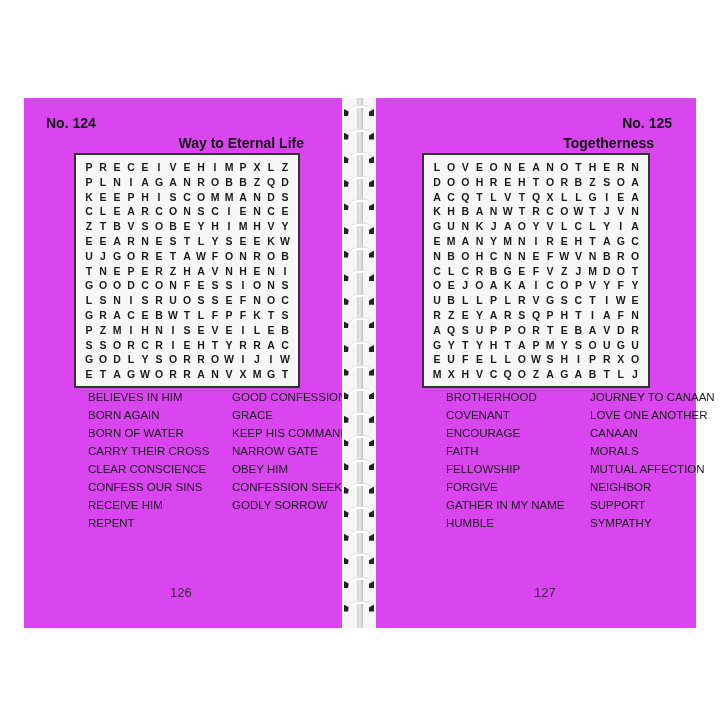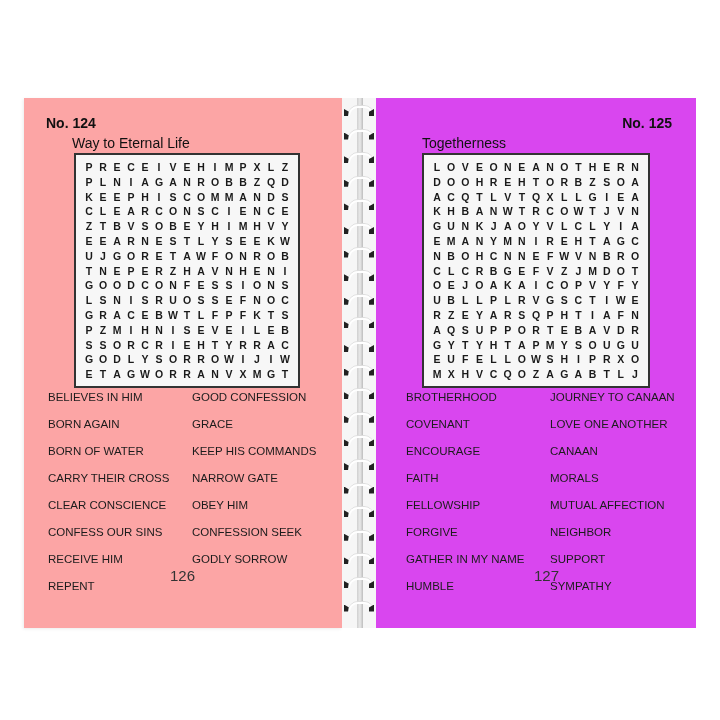--- a/index.html
+++ b/index.html
@@ -1,35 +1,35 @@
 <!DOCTYPE html>
 <html><head>
 <meta charset="utf-8">
 <style>
   html,body{margin:0;padding:0;}
   body{width:720px;height:720px;background:#ffffff;position:relative;overflow:hidden;font-family:"Liberation Sans",sans-serif;}
-  .page{position:absolute;top:98px;height:530px;background:#fca5a5;}
+  .page{position:absolute;top:98px;height:530px;background:#d946ef;}
   .page.left{left:24px;width:318px;box-shadow:-1px 1px 3px rgba(0,0,0,0.08);}
   .page.right{left:376px;width:320px;background:#d946ef;}
   .puzzle-no{position:absolute;top:17px;font-weight:bold;font-size:14px;color:#111;}
   .left .puzzle-no{left:22px;}
   .right .puzzle-no{right:24px;}
-  .title{position:absolute;top:37px;font-weight:normal;font-size:14px;color:#111;text-align:left;}
+  .title{position:absolute;top:37px;font-weight:bold;font-size:14px;color:#111;text-align:right;}
   .left .title{left:48px;width:232px;}
   .right .title{left:46px;width:232px;}
   .grid{position:absolute;top:55px;border:2px solid #333;background:#f7f7f7;padding:5px 6px 4px 6px;}
   .left .grid{left:50px;width:210px;}
   .right .grid{left:46px;width:212px;}
   .grid-row{display:flex;justify-content:space-between;height:14.8px;line-height:14.8px;}
   .cell{width:14px;text-align:center;font-size:10.5px;font-weight:bold;color:#1a1a1a;}
-  .words{position:absolute;top:292px;display:grid;grid-template-columns:144px 140px;row-gap:12px;}
+  .words{position:absolute;top:292px;display:grid;grid-template-columns:144px 140px;row-gap:3px;margin-left:40px;}
   .left .words{left:24px;}
   .right .words{left:30px;}
   .word{font-size:11.5px;color:#1c1c1c;height:15px;line-height:15px;white-space:nowrap;}
-  .page-num{position:absolute;bottom:44px;font-size:15px;color:#333;}
+  .page-num{position:absolute;bottom:28px;font-size:13px;color:#333;}
   .left .page-num{left:146px;}
   .right .page-num{left:158px;}
   .spine{position:absolute;left:342px;top:98px;width:34px;height:530px;background:#f6f6f6;}
   .spine-bar{position:absolute;left:15px;top:0;width:6px;height:100%;background:linear-gradient(90deg,#cfcfcf,#e9e9e9,#bdbdbd);}
   .ring{position:absolute;left:2px;width:30px;height:10px;}
   .ring .arc{position:absolute;left:4px;top:0;width:22px;height:8px;border:2px solid #fff;border-bottom:none;border-radius:11px 11px 0 0;box-shadow:0 -1px 0 #ddd;}
   .ring .hole-l,.ring .hole-r{position:absolute;top:3px;width:5px;height:7px;background:#222;}
   .ring .hole-l{left:0;clip-path:polygon(0 0,100% 40%,100% 100%,0 100%);}
   .ring .hole-r{right:0;clip-path:polygon(0 40%,100% 0,100% 100%,0 100%);}
 </style>

